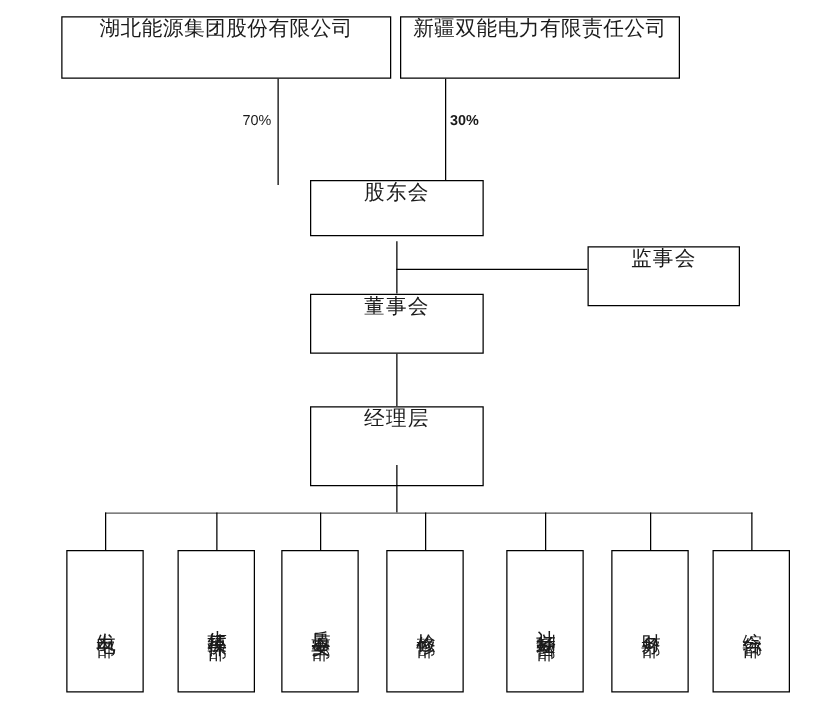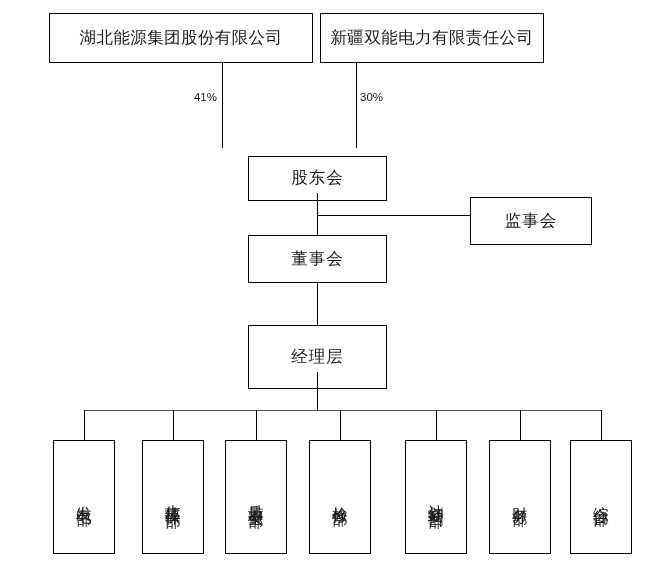--- a/index.html
+++ b/index.html
@@ -20,21 +20,20 @@
     overflow: hidden;
   }
 
   
   .node {
     position: absolute;
     box-sizing: border-box;
     border: 1px solid #000000;
     background: #ffffff;
     display: flex;
-    align-items: center;
     justify-content: center;
     text-align: center;
     color: #1a1a1a;
     line-height: 1.15;
   }
 
   
   .node.shareholder {
     top: 13px;
     height: 50px;
@@ -44,21 +43,21 @@
   #node-parent-a { left: 49px;  width: 264px; }
   #node-parent-b { left: 320px; width: 224px; }
 
   
   .node.spine {
     left: 248px;
     width: 139px;
     font-size: 16.5px;
     letter-spacing: 1px;
   }
-  #node-shareholders-meeting { top: 156px; height: 45px; }
+  #node-shareholders-meeting { top: 144px; height: 45px; }
   #node-board-directors      { top: 235px; height: 48px; }
   #node-management           { top: 325px; height: 64px; }
 
   
   #node-supervisors {
     left: 470px;
     top: 197px;
     width: 122px;
     height: 48px;
     font-size: 16.5px;
@@ -117,24 +116,24 @@
 
   <div class="node shareholder" id="node-parent-a">
     <span>湖北能源集团股份有限公司</span>
   </div>
 
   <div class="node shareholder" id="node-parent-b">
     <span>新疆双能电力有限责任公司</span>
   </div>
 
   <div class="conn-v" style="left:222px; top:63px; height:85px;"></div>
-  <div class="pct-label left-of-line" style="left:172px; top:91px; width:45px;">41%</div>
+  <div class="pct-label left-of-line" style="left:172px; top:91px; width:45px;">70%</div>
 
   <div class="conn-v" style="left:356px; top:63px; height:85px;"></div>
-  <div class="pct-label right-of-line" style="left:360px; top:91px; width:45px;">30%</div>
+  <div class="pct-label right-of-line" style="left:360px; top:91px; width:45px;font-weight:bold;">30%</div>
 
   <div class="node spine" id="node-shareholders-meeting">
     <span>股东会</span>
   </div>
 
   <div class="conn-v" style="left:317px; top:193px; height:42px;"></div>
   <div class="conn-h" style="left:317px; top:215px; width:153px;"></div>
 
   <div class="node" id="node-supervisors">
     <span>监事会</span>

